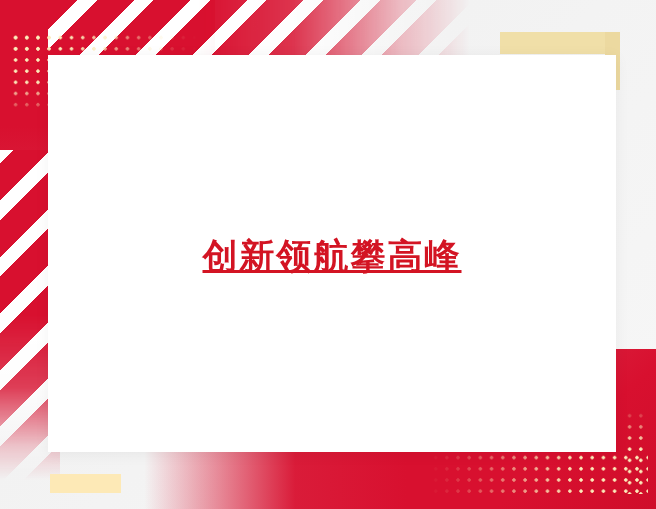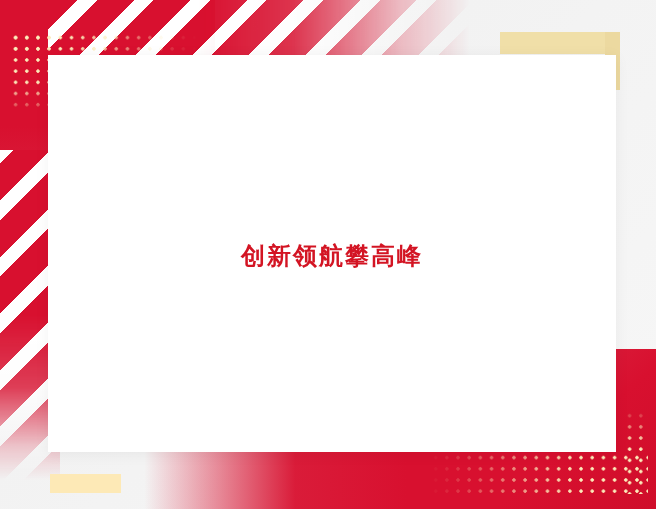--- a/index.html
+++ b/index.html
@@ -204,27 +204,28 @@
     display: flex;
     flex-direction: column;
     align-items: center;
     justify-content: center;
     gap: 8px;
     padding-top: 6px;
     box-sizing: border-box;
   }
   .title-line {
     font-family: "DejaVu Sans", "Liberation Sans", sans-serif;
-    font-size: 24px;
+    font-size: 35px;
     font-weight: bold;
     color: #d31423;
     letter-spacing: 2px;
     line-height: 1.28;
     white-space: nowrap;
     text-align: center;
+    text-decoration: underline;
   }
 </style>
 </head>
 <body>
 
 <div class="slide">
 
   <div class="bg-base"></div>
 
   <div class="band-top-solid"></div>

